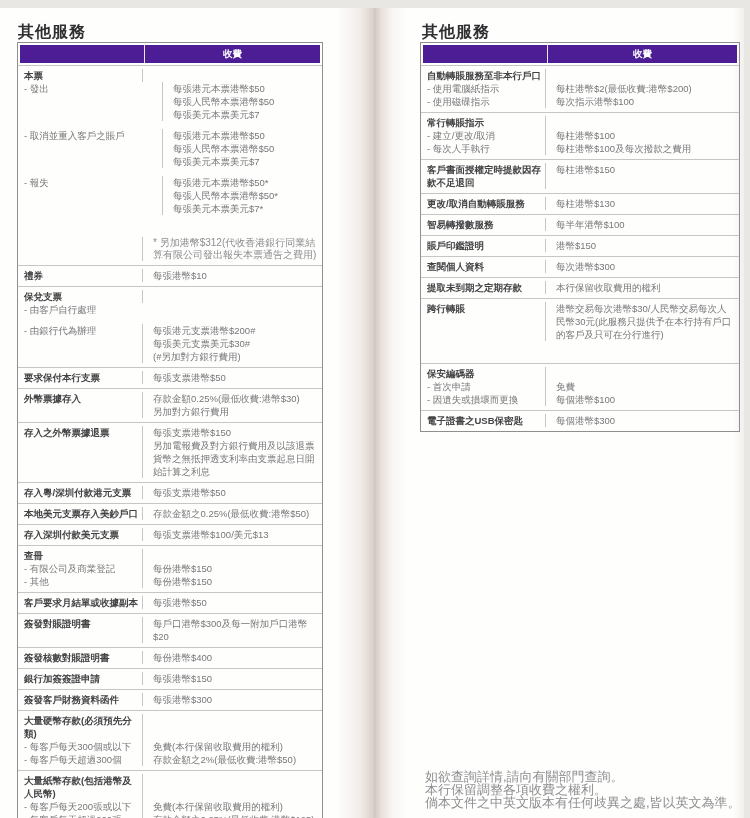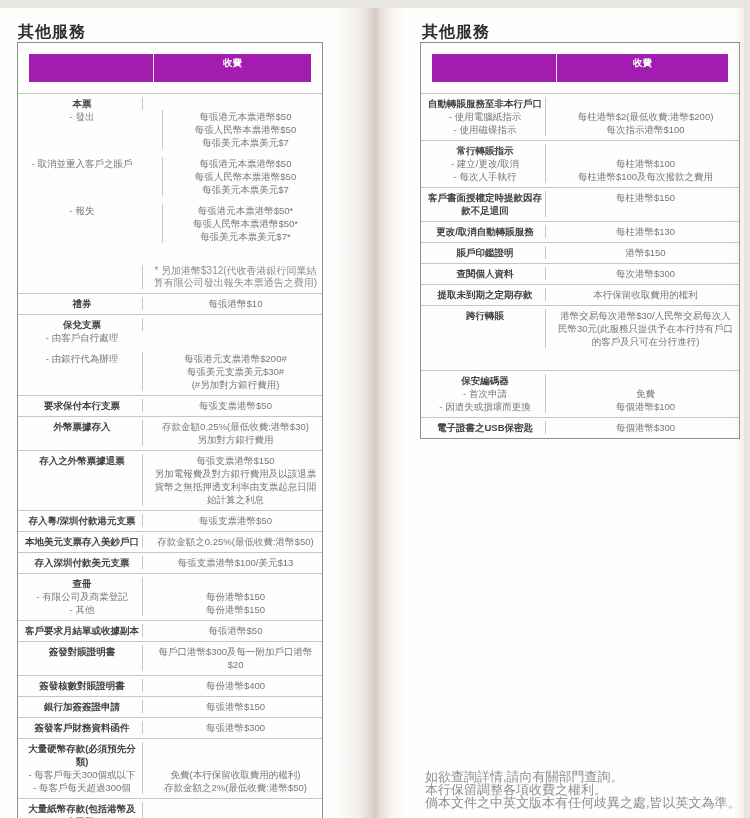--- a/index.html
+++ b/index.html
@@ -24,25 +24,25 @@
   .title-right{left:422px;top:22px;}
   .fee-table{
     position:absolute;background:transparent;
     border:1px solid #8f8f91;
     font-size:9.5px;color:#77777a;line-height:13px;
   }
   .table-left{left:17px;top:42px;width:304px;}
   .table-right{left:420px;top:42px;width:318px;}
   .thead{
     display:grid;grid-template-columns:var(--c1) 1fr;
-    background:#a21caf;color:#fff;font-weight:bold;
-    margin:11px;height:28px;line-height:18px;
+    background:#4c1d95;color:#fff;font-weight:bold;
+    margin:2px;height:18px;line-height:18px;
   }
   .thead .h2{text-align:center;border-left:1px solid #e8e8e8;}
-  .row{border-top:1px solid #c6c6c8;padding:3px 0 4px 0;text-align:center;}
+  .row{border-top:1px solid #c6c6c8;padding:3px 0 4px 0;}
   .row.pad{padding-bottom:22px;}
   .line{display:grid;grid-template-columns:var(--c1) 1fr;}
   .line.gap{margin-bottom:8px;gap:20px;}
   .lbl{padding:0 2px 0 6px;color:#77777a;}
   .lbl.bold{font-weight:bold;color:#434345;}
   .fee{border-left:1px solid #c6c6c8;padding:0 4px 0 10px;min-height:13px;}
   .small{font-size:10px;color:#8d8d90;line-height:12px;margin-top:14px;}
   .footnotes{
     position:absolute;left:425px;top:770px;
     font-size:13px;color:#8e8e91;line-height:13px;
@@ -320,20 +320,28 @@
     <div class="row">
       <div class="line">
         <div class="lbl bold">更改/取消自動轉賬服務</div>
         <div class="fee">
           <div>每柱港幣$130</div>
         </div>
       </div>
     </div>
     <div class="row">
       <div class="line">
+        <div class="lbl bold">智易轉撥數服務</div>
+        <div class="fee">
+          <div>每半年港幣$100</div>
+        </div>
+      </div>
+    </div>
+    <div class="row">
+      <div class="line">
         <div class="lbl bold">賬戶印鑑證明</div>
         <div class="fee">
           <div>港幣$150</div>
         </div>
       </div>
     </div>
     <div class="row">
       <div class="line">
         <div class="lbl bold">查閱個人資料</div>
         <div class="fee">

